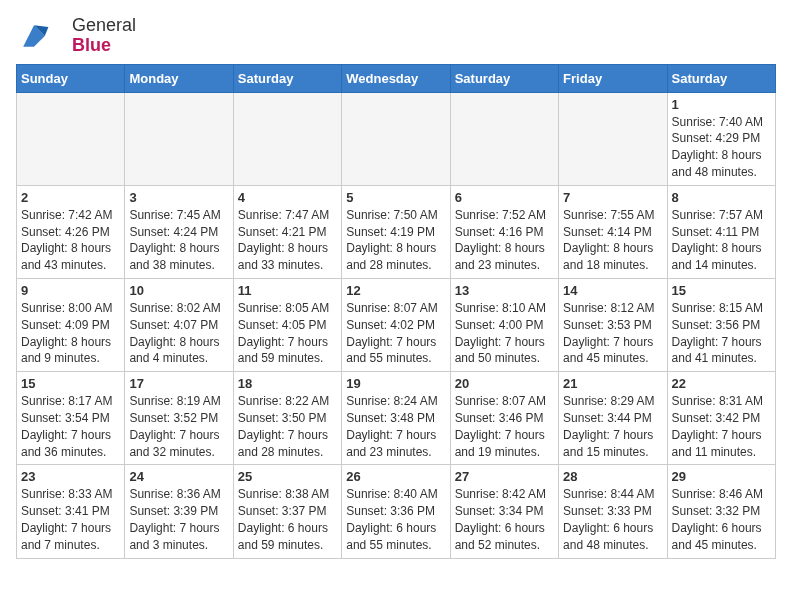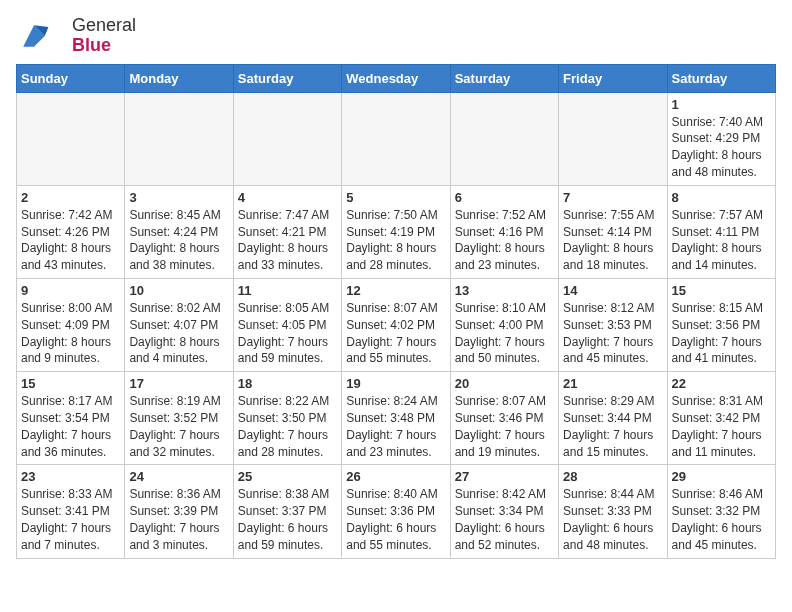--- a/index.html
+++ b/index.html
@@ -133,21 +133,21 @@
       <tr>
         <td>
           <span class="day-number">2</span>
           <div class="day-info">Sunrise: 7:42 AM
 Sunset: 4:26 PM
 Daylight: 8 hours
 and 43 minutes.</div>
         </td>
         <td>
           <span class="day-number">3</span>
-          <div class="day-info">Sunrise: 8:45 AM
+          <div class="day-info">Sunrise: 7:45 AM
 Sunset: 4:24 PM
 Daylight: 8 hours
 and 38 minutes.</div>
         </td>
         <td>
           <span class="day-number">4</span>
           <div class="day-info">Sunrise: 7:47 AM
 Sunset: 4:21 PM
 Daylight: 8 hours
 and 33 minutes.</div>

